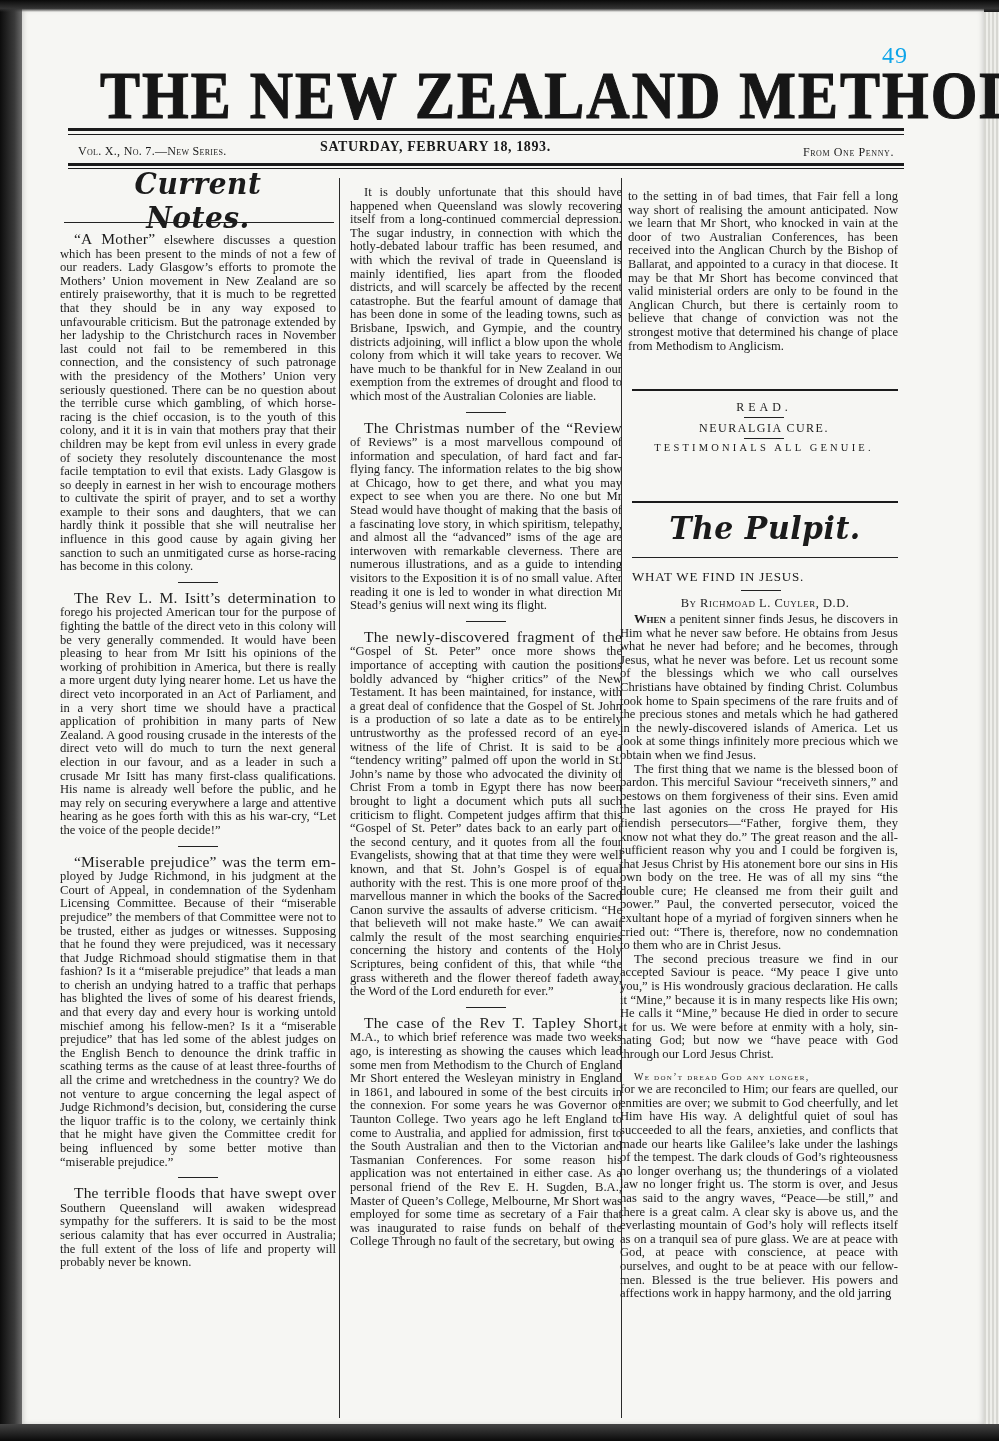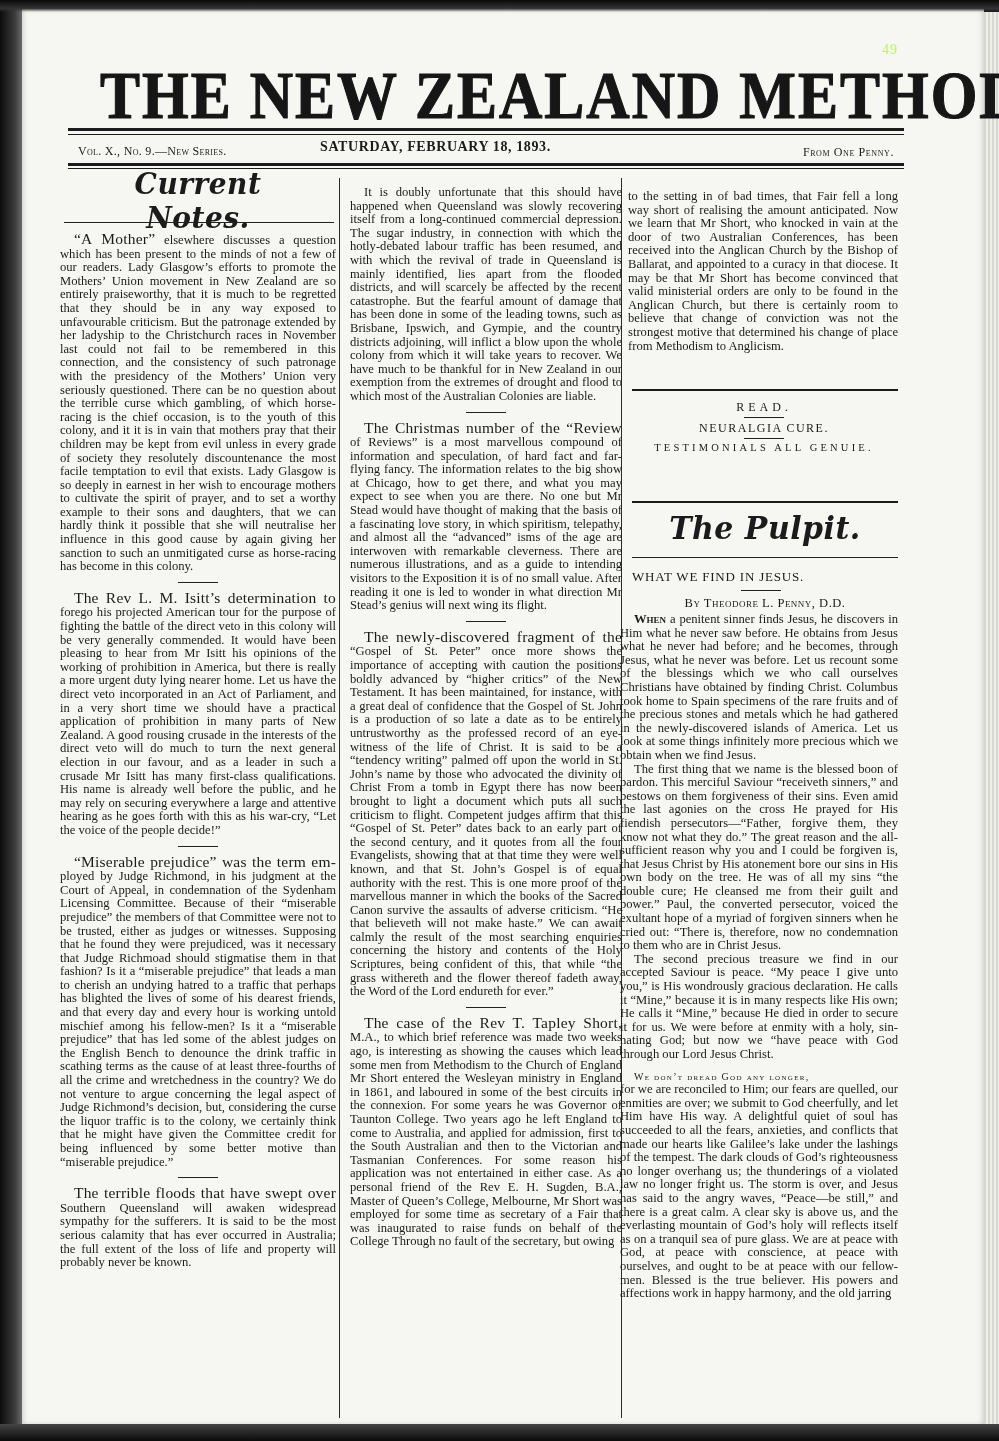--- a/index.html
+++ b/index.html
@@ -4,21 +4,21 @@
 <style>
   * { box-sizing: border-box; margin: 0; padding: 0; }
   html, body { width: 999px; height: 1441px; overflow: hidden; background: #1a1a1a; }
   body { position: relative; font-family: "DejaVu Serif", "Liberation Serif", serif; color: #1b1b1b; }
   .page-shadow-left { position: absolute; left: 0; top: 0; width: 24px; height: 1441px; background: linear-gradient(90deg,#0c0c0c 0%,#3a3a3a 60%,#777 100%); }
   .page { position: absolute; left: 22px; top: 8px; width: 962px; height: 1418px; background: #f6f6f3; box-shadow: inset 0 0 6px rgba(0,0,0,.25); }
   .page-edge-right { position: absolute; left: 984px; top: 12px; width: 15px; height: 1414px; background: repeating-linear-gradient(90deg,#d7d7d2 0 2px,#eeeeea 2px 4px); }
   .bottom-shadow { position: absolute; left: 0; top: 1424px; width: 999px; height: 17px; background: linear-gradient(180deg,#444 0%,#0a0a0a 100%); }
   .top-shadow { position: absolute; left: 0; top: 0; width: 999px; height: 12px; background: linear-gradient(180deg,#0a0a0a 0%,#333 70%,rgba(0,0,0,0) 100%); }
 
-  .page-number { position: absolute; left: 882px; top: 42px; font-family: "Liberation Serif", serif; font-size: 14px; color: #bef264; letter-spacing: 1px; }
+  .page-number { position: absolute; left: 882px; top: 42px; font-family: "Liberation Serif", serif; font-size: 24px; color: #0ea5e9; letter-spacing: 1px; }
 
   .masthead { position: absolute; left: 100px; top: 66px; width: 785px; text-align: center; font-family: "Liberation Serif", serif; font-weight: 700; font-size: 60px; letter-spacing: 2px; color: #161616; transform: scaleY(1.12); line-height: 60px; white-space: nowrap; }
   .masthead .outline { -webkit-text-stroke: 1px #161616; }
 
   .rule-thick { position: absolute; left: 68px; width: 836px; height: 3px; background: #1b1b1b; }
   .rule-thin { position: absolute; left: 68px; width: 836px; height: 1px; background: #1b1b1b; }
 
   .dateline { position: absolute; left: 68px; top: 139px; width: 836px; height: 22px; font-family: "Liberation Serif", serif; }
   .dateline .vol { position: absolute; left: 10px; top: 5px; font-size: 12px; font-variant: small-caps; letter-spacing: 0.3px; }
   .dateline .date { position: absolute; left: 252px; top: 0px; font-size: 14px; font-weight: 700; letter-spacing: 0.6px; }
@@ -68,21 +68,21 @@
 <div class="bottom-shadow"></div>
 
 <div class="page-number">49</div>
 
 <div class="masthead"><span class="outline">THE NEW ZEALAND METHODIST.</span></div>
 
 <div class="rule-thick" style="top:128px;"></div>
 <div class="rule-thin" style="top:134px;"></div>
 
 <div class="dateline">
-  <span class="vol">Vol. X., No. 9.—New Series.</span>
+  <span class="vol">Vol. X., No. 7.—New Series.</span>
   <span class="date">SATURDAY, FEBRUARY 18, 1893.</span>
   <span class="price">From One Penny.</span>
 </div>
 
 <div class="rule-thick" style="top:163px;"></div>
 <div class="rule-thin" style="top:168px;"></div>
 
 <div class="col-divider" style="left:339px; top:178px; height:1240px;"></div>
 <div class="col-divider" style="left:621px; top:178px; height:1240px;"></div>
 
@@ -120,21 +120,21 @@
   <div class="cure">NEURALGIA CURE.</div>
   <div class="mini-rule"></div>
   <div class="testimonials">TESTIMONIALS ALL GENUIE.</div>
 </div>
 <div class="ad-rule-bottom"></div>
 
 <div class="pulpit blackletter">The Pulpit.</div>
 <div class="pulpit-rule"></div>
 <div class="sermon-title">WHAT WE FIND IN JESUS.</div>
 <div class="sermon-rule"></div>
-<div class="byline">By Theodore L. Penny, D.D.</div>
+<div class="byline">By Richmoad L. Cuyler, D.D.</div>
 
 <div class="col col-3b">
   <p><span class="drop-smallcaps">When</span><span> a penitent sinner finds Jesus, he discovers in Him what he never saw before. He obtains from Jesus what he never had before; and he becomes, through Jesus, what he never was before. Let us recount some of the blessings which we who call ourselves Christians have obtained by finding Christ. Columbus took home to Spain specimens of the rare fruits and of the precious stones and metals which he had gathered in the newly-discovered islands of America. Let us look at some things infinitely more precious which we obtain when we find Jesus.</span></p>
   <p>The first thing that we name is the blessed boon of pardon. This merciful Saviour “receiveth sinners,” and bestows on them forgiveness of their sins. Even amid the last agonies on the cross He prayed for His fiendish persecutors—“Father, forgive them, they know not what they do.” The great reason and the all-sufficient reason why you and I could be forgiven is, that Jesus Christ by His atonement bore our sins in His own body on the tree. He was of all my sins “the double cure; He cleansed me from their guilt and power.” Paul, the converted persecutor, voiced the exultant hope of a myriad of forgiven sinners when he cried out: “There is, therefore, now no condemnation to them who are in Christ Jesus.</p>
   <p><span>The second precious treasure we find in our accepted Saviour is </span><span class="ital">peace.</span><span> “My peace I give unto you,” is His wondrously gracious declaration. He calls it “Mine,” because it is in many respects like His own; He calls it “Mine,” because He died in order to secure it for us. We were before at enmity with a holy, sin-hating God; but now we “have peace with God </span><span class="ital">through</span><span> our Lord Jesus Christ.</span></p>
   <p class="subhead">We don’t dread God any longer,</p>
   <p style="text-indent:0;">for we are reconciled to Him; our fears are quelled, our enmities are over; we submit to God cheerfully, and let Him have His way. A delightful quiet of soul has succeeded to all the fears, anxieties, and conflicts that made our hearts like Galilee’s lake under the lashings of the tempest. The dark clouds of God’s righteousness no longer overhang us; the thunderings of a violated law no longer fright us. The storm is over, and Jesus has said to the angry waves, “Peace—be still,” and there is a great calm. A clear sky is above us, and the everlasting mountain of God’s holy will reflects itself as on a tranquil sea of pure glass. We are at peace with God, at peace with conscience, at peace with ourselves, and ought to be at peace with our fellow-men. Blessed is the true believer. His powers and affections work in happy harmony, and the old jarring</p>
 </div>
 
 </body></html>

